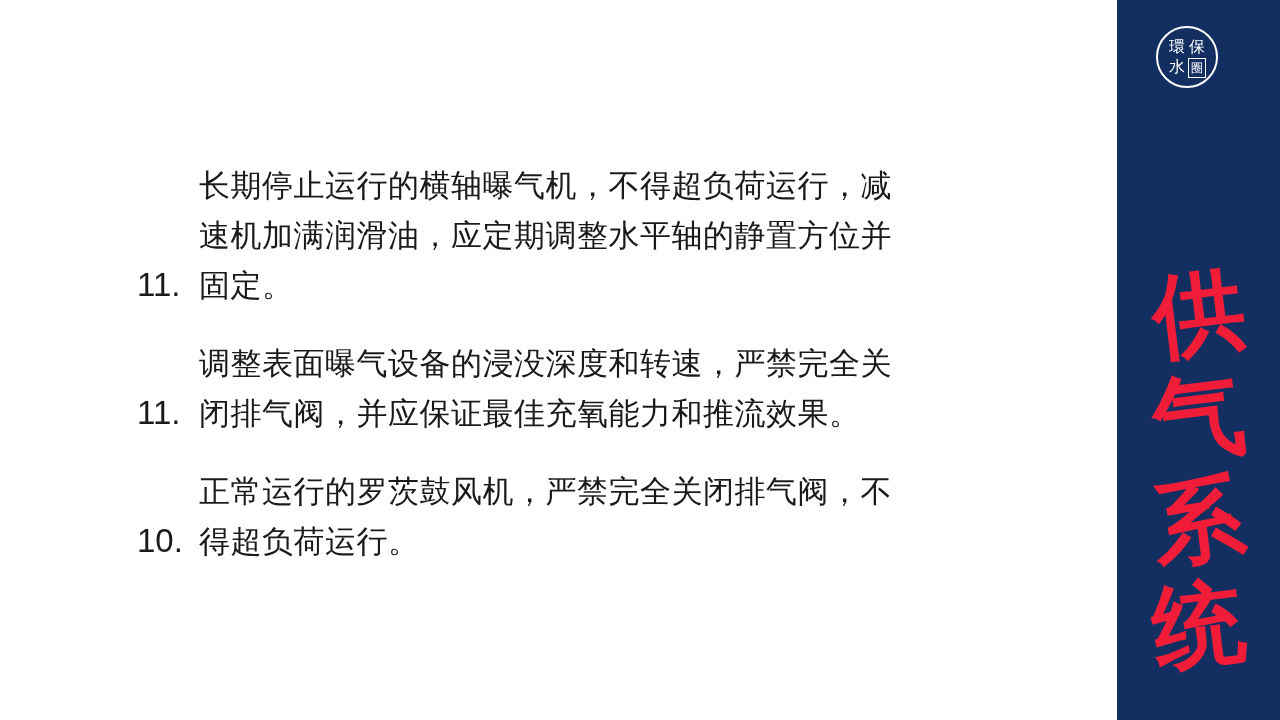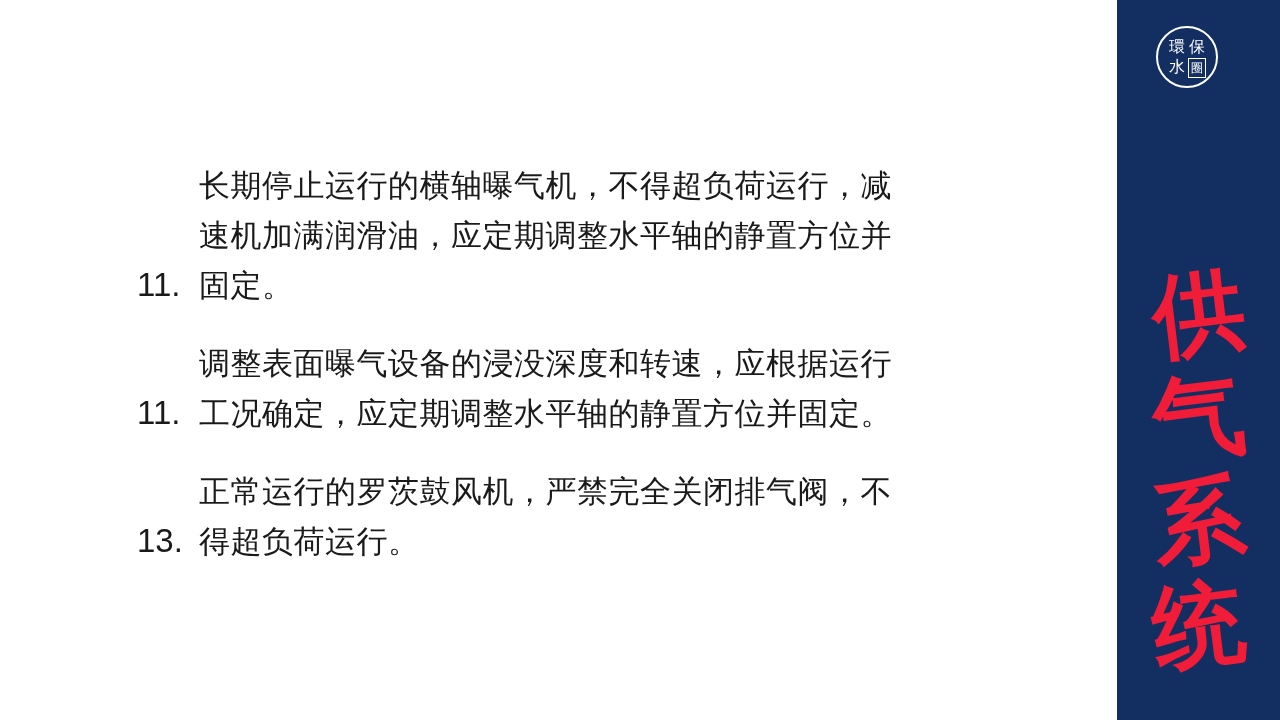--- a/index.html
+++ b/index.html
@@ -118,25 +118,25 @@
 
   <div class="content">
 
     <div class="item">
       <div class="item-num">11.</div>
       <div class="item-text">长期停止运行的横轴曝气机，不得超负荷运行，减速机加满润滑油，应定期调整水平轴的静置方位并固定。</div>
     </div>
 
     <div class="item">
       <div class="item-num">11.</div>
-      <div class="item-text">调整表面曝气设备的浸没深度和转速，应根据运行工况确定，应定期调整水平轴的静置方位并固定。</div>
+      <div class="item-text">调整表面曝气设备的浸没深度和转速，严禁完全关闭排气阀，并应保证最佳充氧能力和推流效果。</div>
     </div>
 
     <div class="item">
-      <div class="item-num">13.</div>
+      <div class="item-num">10.</div>
       <div class="item-text">正常运行的罗茨鼓风机，严禁完全关闭排气阀，不得超负荷运行。</div>
     </div>
 
   </div>
 
   <div class="side-panel">
 
     <div class="logo">
       <div class="logo-inner">
         <div class="logo-grid">

